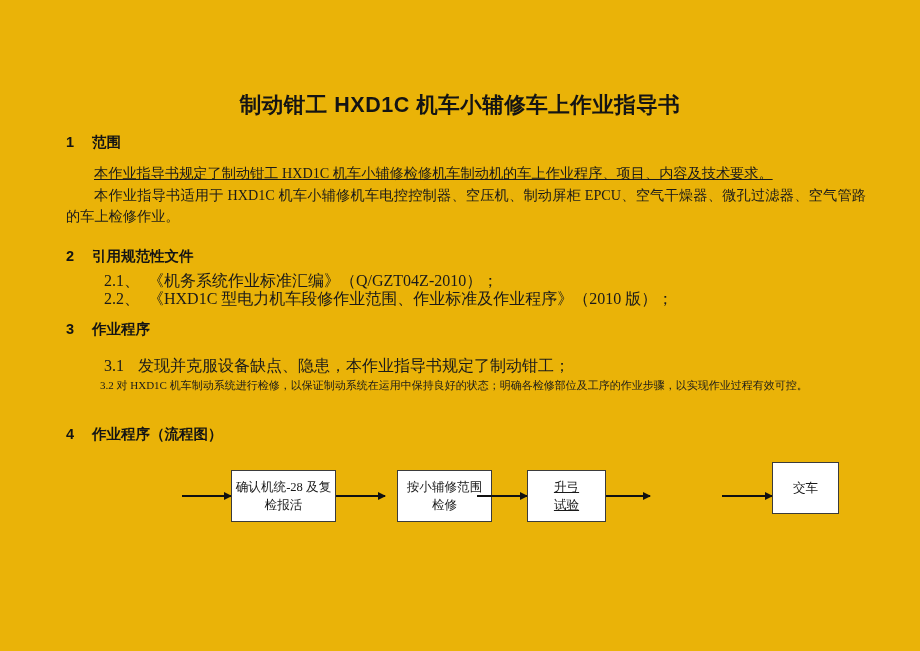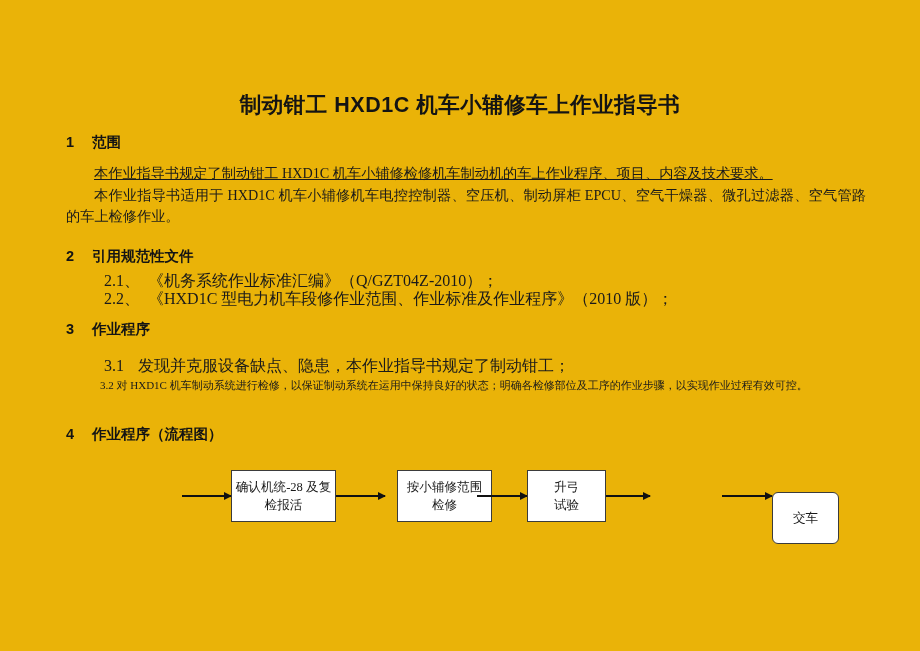--- a/index.html
+++ b/index.html
@@ -192,27 +192,27 @@
       <span>检报活</span>
     </div>
     <div class="arrow" style="left:336px; top:495px; width:49px;"></div>
 
     <div class="flow-box" style="left:385px; top:470px; width:95px; height:52px;margin-left:12px;">
       <span>按小辅修范围</span>
       <span>检修</span>
     </div>
     <div class="arrow" style="left:477px; top:495px; width:50px;"></div>
 
-    <div class="flow-box" style="left:527px; top:470px; width:79px; height:52px;">
+    <div class="flow-box" style="left:527px; top:470px; width:79px; height:52px;text-decoration:underline;">
       <span>升弓</span>
       <span>试验</span>
     </div>
     <div class="arrow" style="left:606px; top:495px; width:44px;"></div>
 
     <div class="arrow" style="left:722px; top:495px; width:50px;"></div>
 
-    <div class="flow-box" style="left:772px; top:492px; width:67px; height:52px;border-radius:6px;">
+    <div class="flow-box" style="left:772px; top:462px; width:67px; height:52px;">
       <span>交车</span>
     </div>
 
   </div>
 
 </div>
 
 </body></html>

